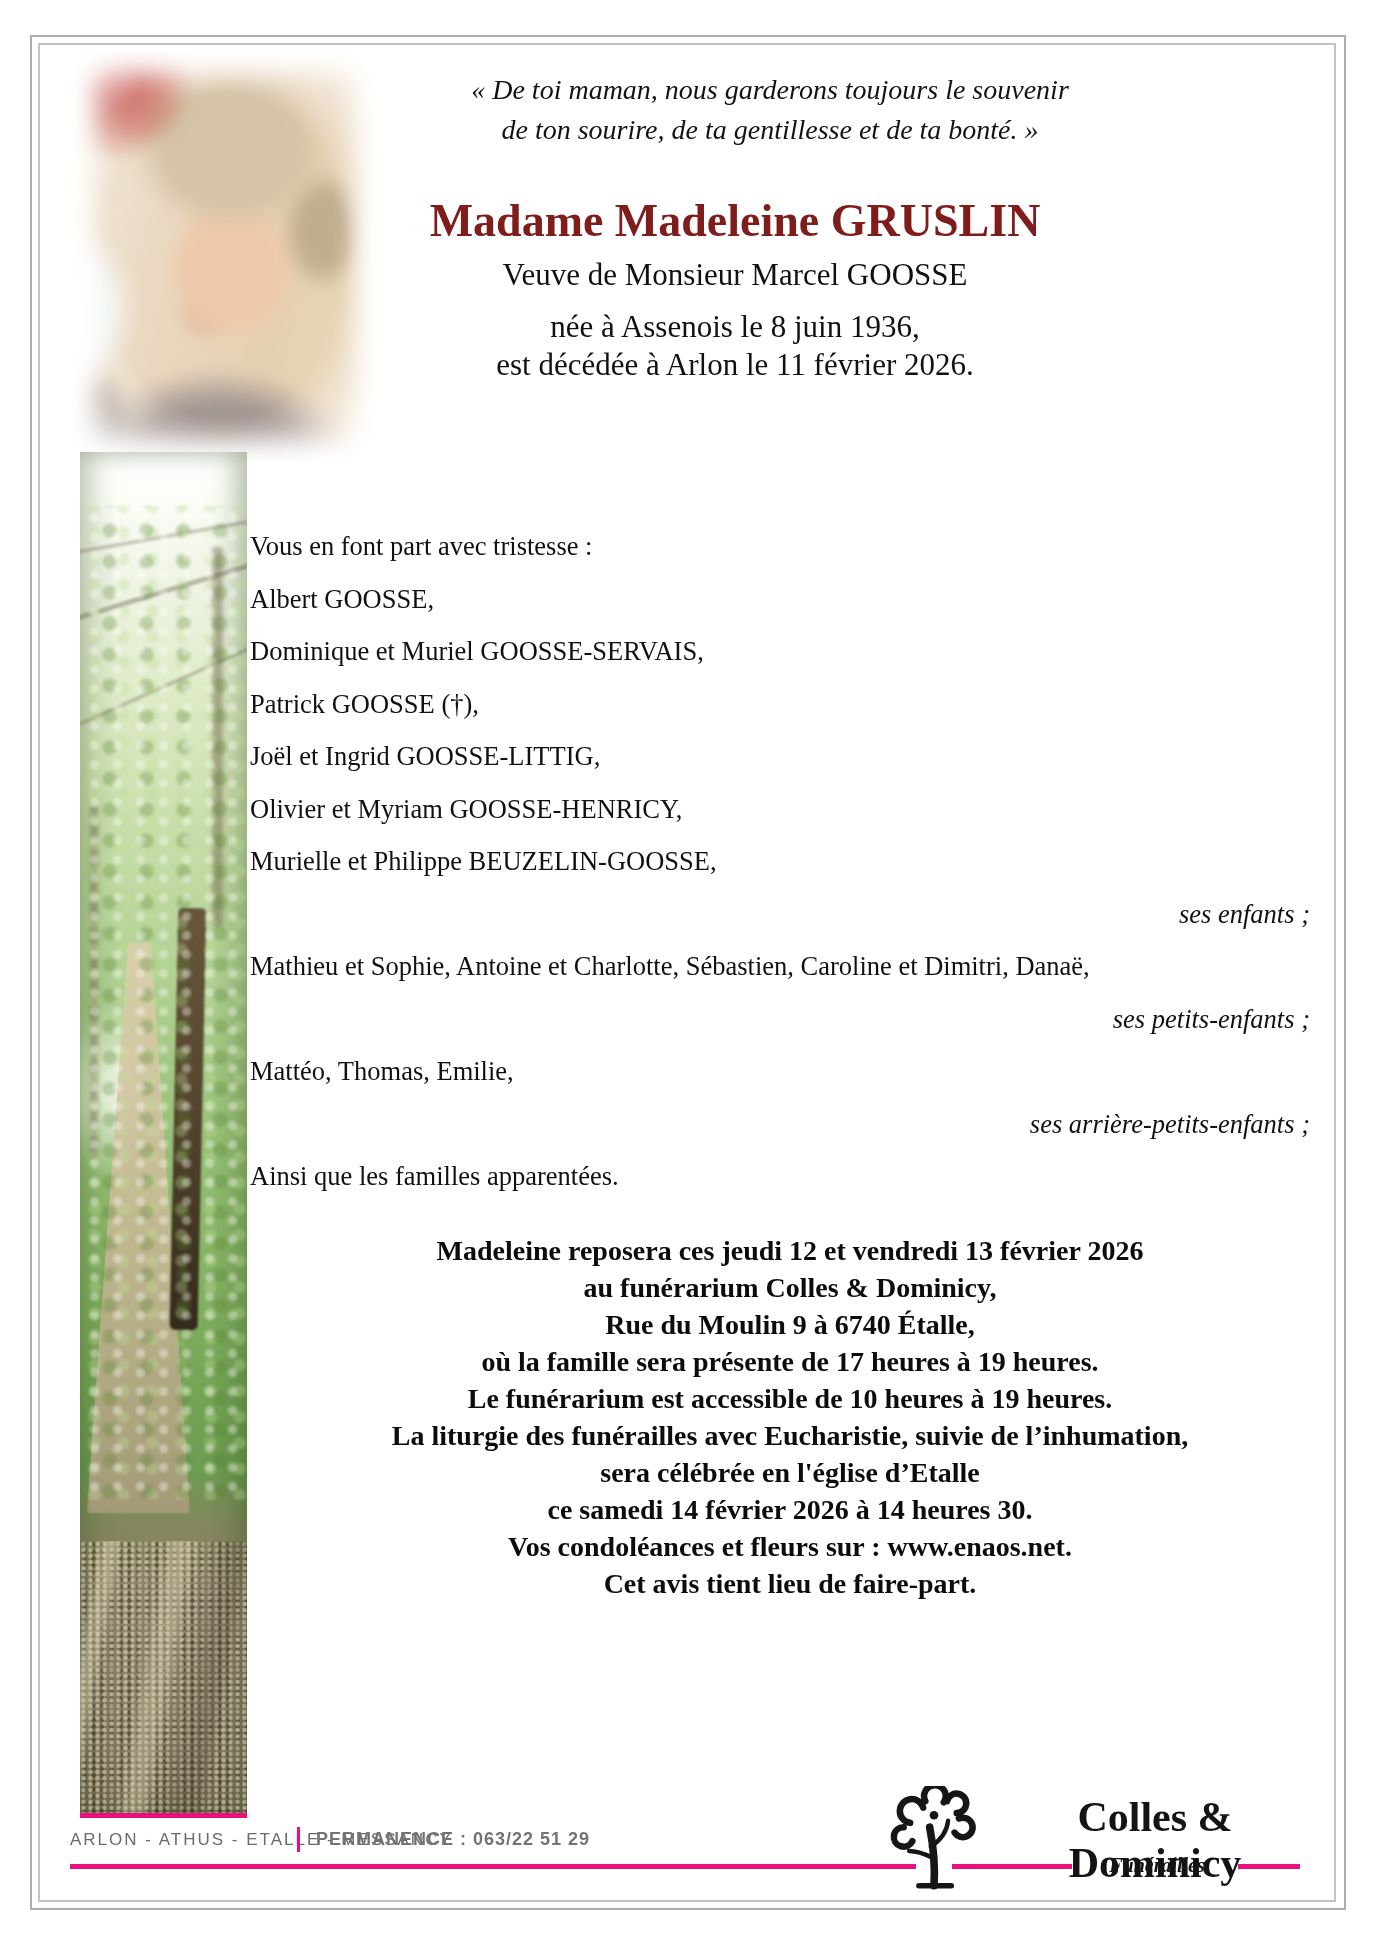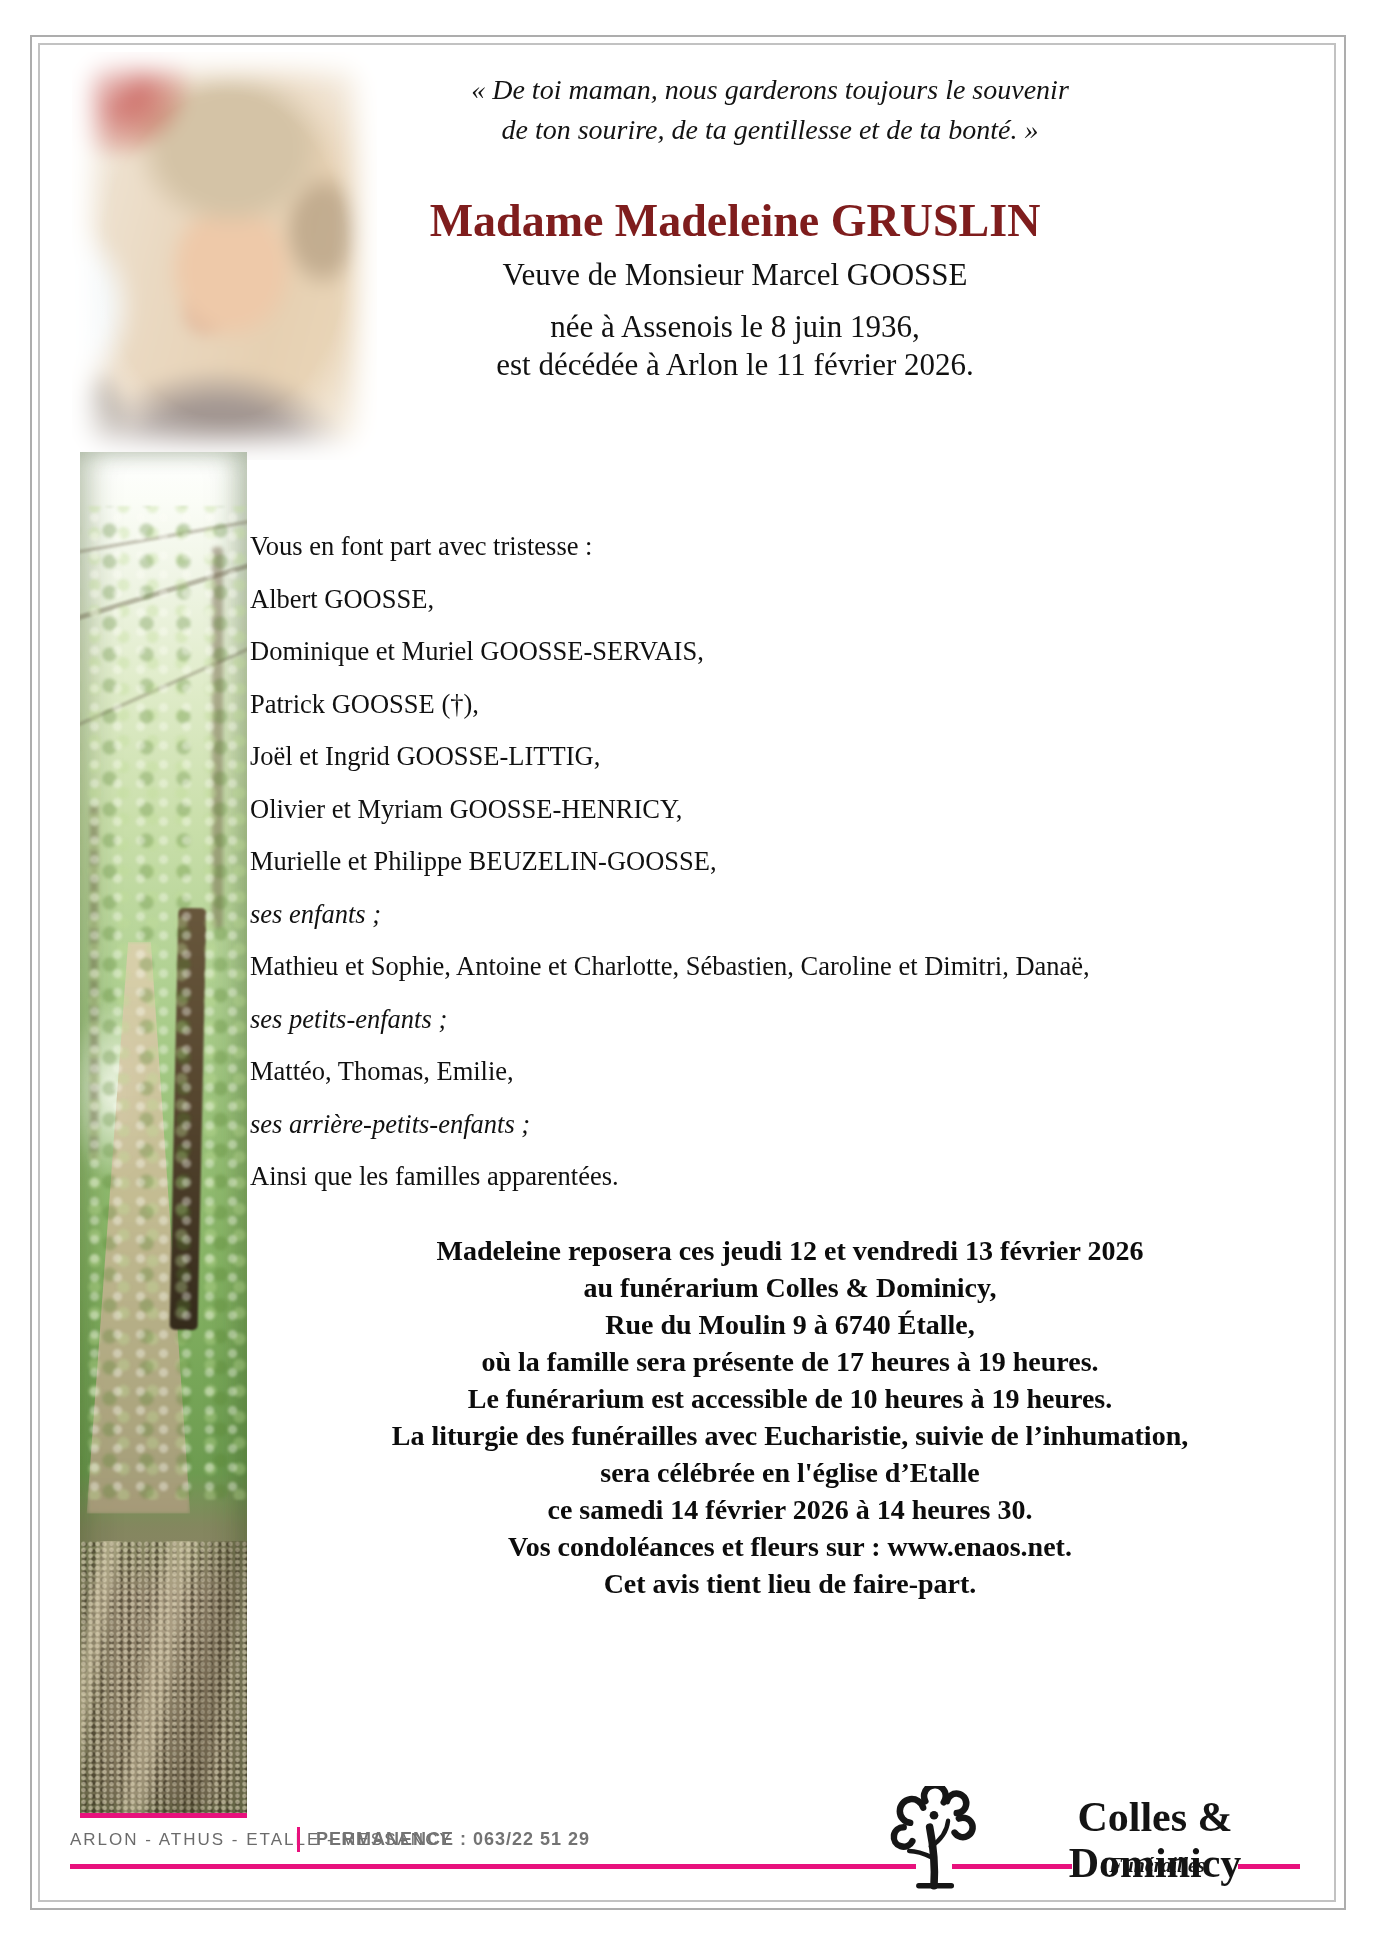--- a/index.html
+++ b/index.html
@@ -67,21 +67,21 @@
 
   
   .head{position:absolute;left:150px;top:196px;width:1170px;text-align:center;}
   .title{font-size:46px;line-height:50px;font-weight:bold;color:#7f1d1d;}
   .subtitle{font-size:31px;line-height:38px;margin-top:10px;}
   .dates{font-size:31px;line-height:38px;margin-top:14px;}
 
   
   .family{position:absolute;left:250px;top:520px;width:1060px;font-size:26.5px;}
   .doc-line{line-height:52.5px;white-space:nowrap;}
-  .relation{text-align:left;font-style:italic;white-space:nowrap;line-height:52.5px;}
+  .relation{text-align:right;font-style:italic;white-space:nowrap;line-height:52.5px;}
 
   
   .notice-block{position:absolute;left:250px;top:1232px;width:1080px;text-align:center;
     font-weight:bold;font-size:28px;line-height:37px;color:#0c0c0c;}
   .notice-block p{margin:0;}
   .mt36{margin-top:36px;}
   .mt23{margin-top:23px;}
   .mt28{margin-top:28px;}
   .mt35{margin-top:35px;}
 

